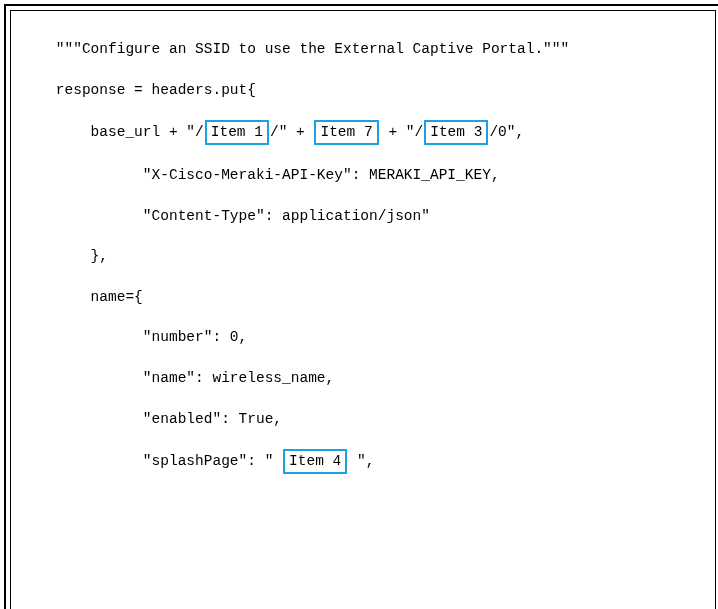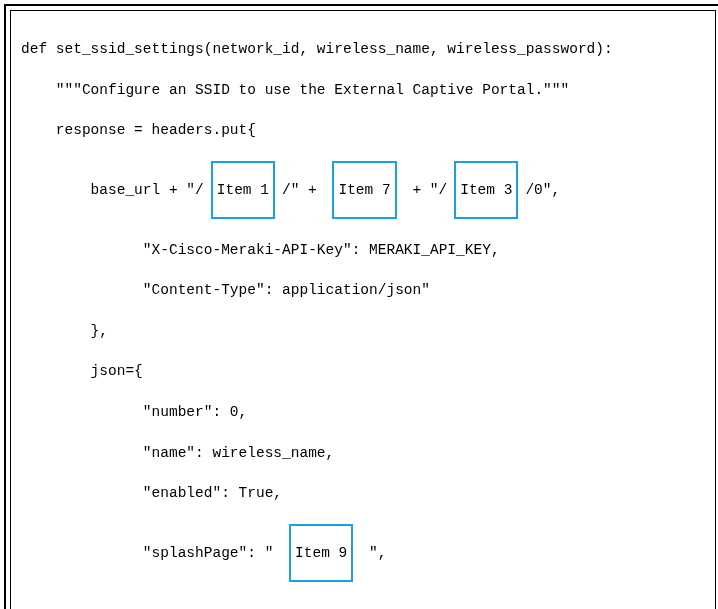--- a/index.html
+++ b/index.html
@@ -19,44 +19,43 @@
       margin: 4px;
       padding: 8px 10px;
     }
     .code {
       white-space: pre;
       color: #000;
     }
     .item-box {
       display: inline-block;
       border: 2px solid #1ba1e2;
-      padding: 17px 4px;
-      margin: 0 7px;
+      padding: 0 4px;
+      margin: 0 1px;
       vertical-align: baseline;
     }
     .line { display: block; }
   </style>
 </head>
 <body>
 
 <div class="outer">
   <div class="inner">
     <div class="code">
-<span class="line">def set_ssid_settings(network_id, wireless_name, wireless_password):</span>
 <span class="line">    """Configure an SSID to use the External Captive Portal."""</span>
 <span class="line">    response = headers.put{</span>
 <span class="line"><span>        base_url + "/</span><span class="item-box">Item 1</span><span>/" + </span><span class="item-box">Item 7</span><span> + "/</span><span class="item-box">Item 3</span><span>/0",</span></span>
 <span class="line">              "X-Cisco-Meraki-API-Key": MERAKI_API_KEY,</span>
 <span class="line">              "Content-Type": application/json"</span>
 <span class="line">        },</span>
-<span class="line">        json={</span>
+<span class="line">        name={</span>
 <span class="line">              "number": 0,</span>
 <span class="line">              "name": wireless_name,</span>
 <span class="line">              "enabled": True,</span>
-<span class="line"><span>              "splashPage": " </span><span class="item-box">Item 9</span><span> ",</span></span>
+<span class="line"><span>              "splashPage": " </span><span class="item-box">Item 4</span><span> ",</span></span>
 
 
 
 
 
 
 
 
 
 

